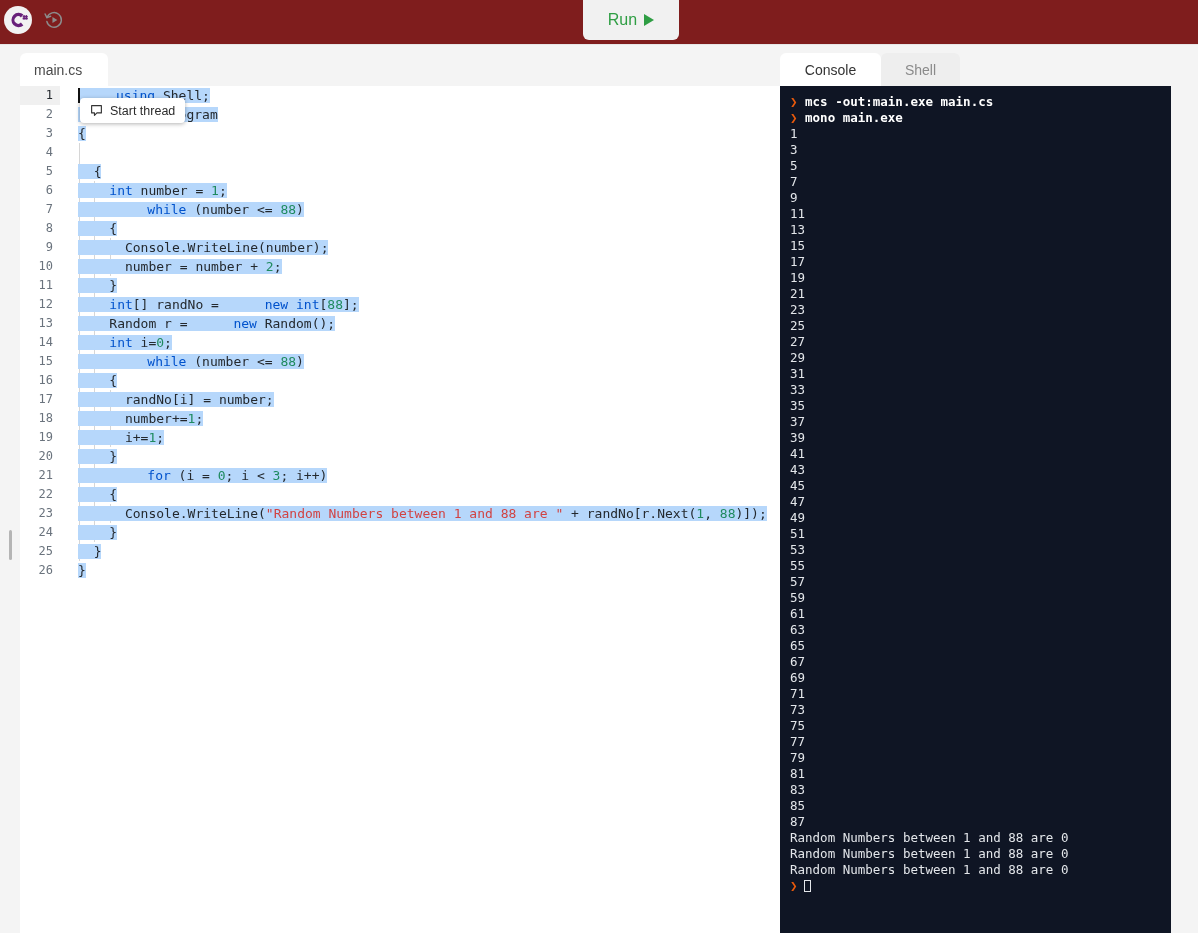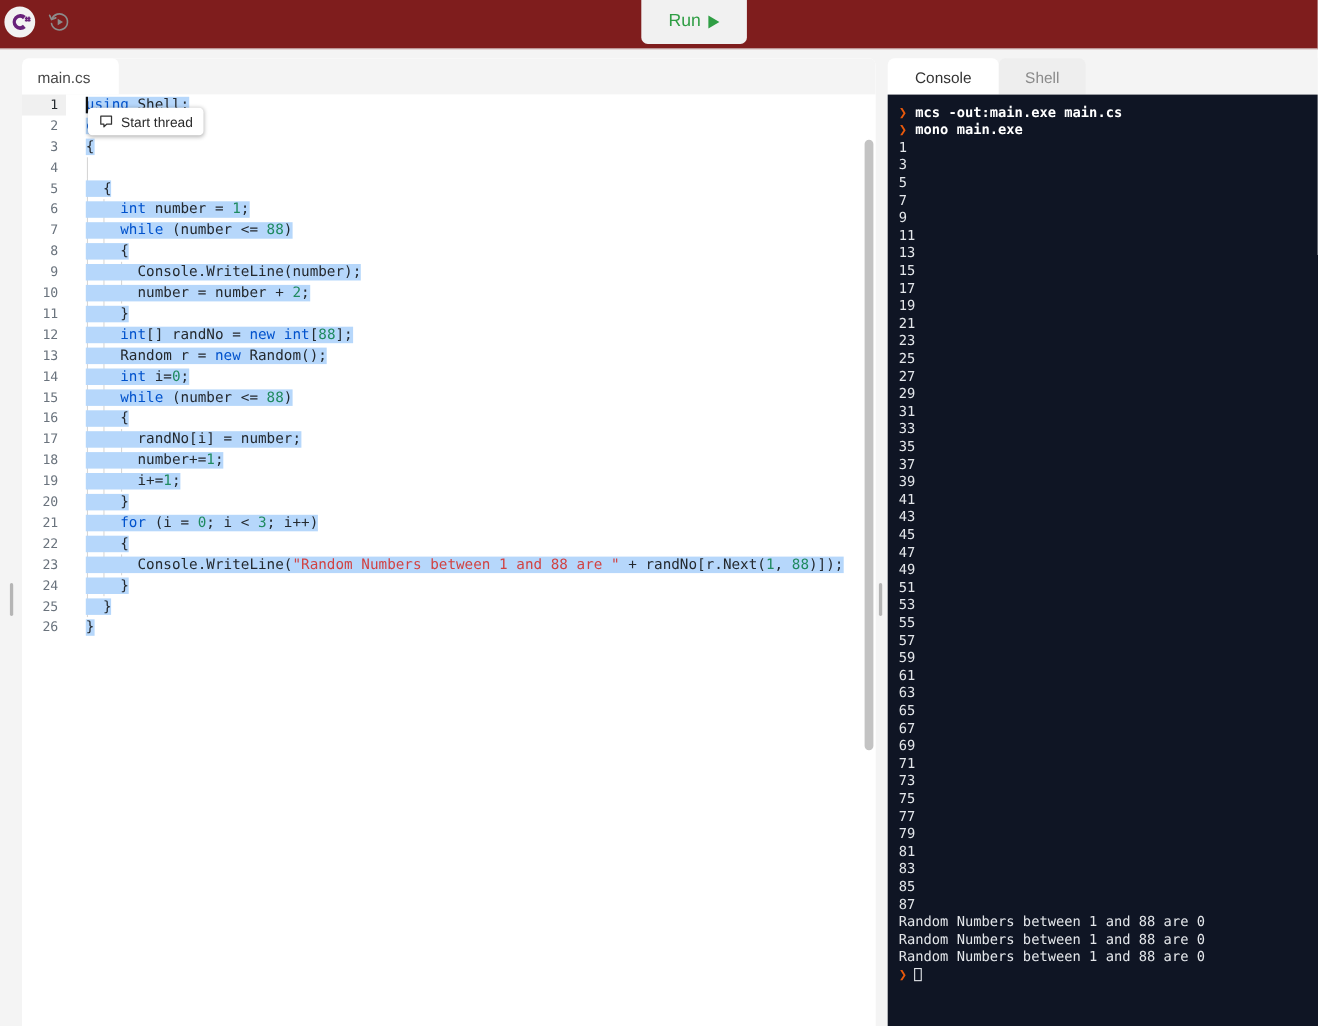--- a/index.html
+++ b/index.html
@@ -87,21 +87,21 @@
     text-align: right; padding-right: 7px;
     color: #6a737d; font-size: 12px; line-height: 19px;
     font-family: "DejaVu Sans Mono", monospace;
   }
   .code-row.active .gutter { background: #f0f0f0; color: #24292e; }
   .code-text {
     position: absolute; left: 58px; top: 0; height: 19px;
     line-height: 19px; color: #24292e;
   }
   .code-text .sel { background: #b6d7fb; }
-  .tok-kw   { color: #0052cc; }
+  .tok-kw   { color: #0052cc; padding-left: 38px; }
   .tok-type { color: #0052cc; }
   .tok-num  { color: #1f8a5f; }
   .tok-str  { color: #d14343; }
   .tok-pln  { color: #24292e; }
 
   
   #caret {
     position: absolute; left: 58px; top: 2px;
     width: 1.5px; height: 15px; background: #111111;
   }
@@ -121,21 +121,21 @@
     position: absolute; left: 9px; top: 485px; width: 3px; height: 30px;
     background: #b5b5b5; border-radius: 2px;
   }
   #right-handle {
     position: absolute; left: 799px; top: 485px; width: 3px; height: 30px;
     background: #b5b5b5; border-radius: 2px;
   }
 
   
   #console-pane {
-    position: absolute; left: 807px; top: 8px;
+    position: absolute; left: 780px; top: 8px;
     width: 391px; height: 880px;
   }
   #console-tabbar {
     position: absolute; left: 0; top: 0; width: 391px; height: 33px;
     background: #f4f4f4;
   }
   .c-tab {
     position: absolute; top: 0; height: 33px;
     display: flex; align-items: center; justify-content: center;
     font-size: 14px; border-radius: 6px 6px 0 0;

